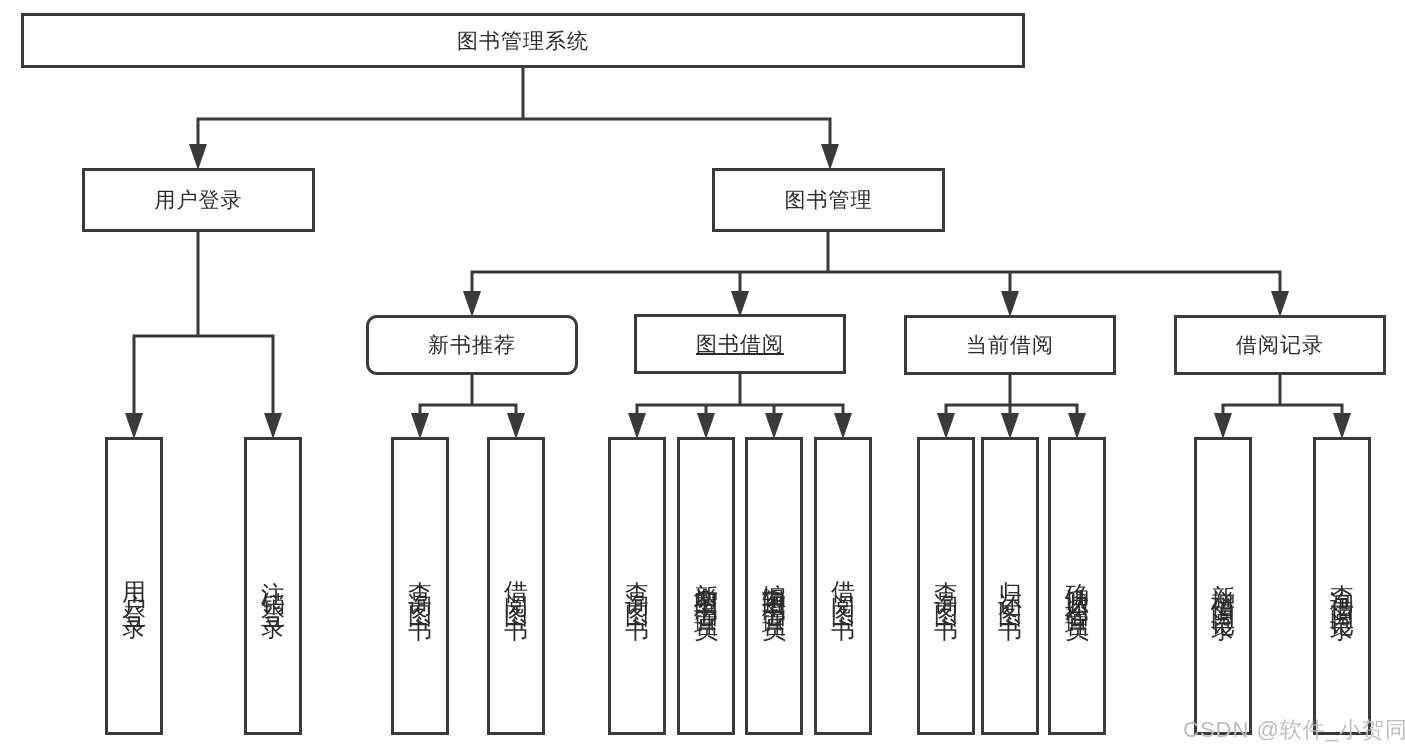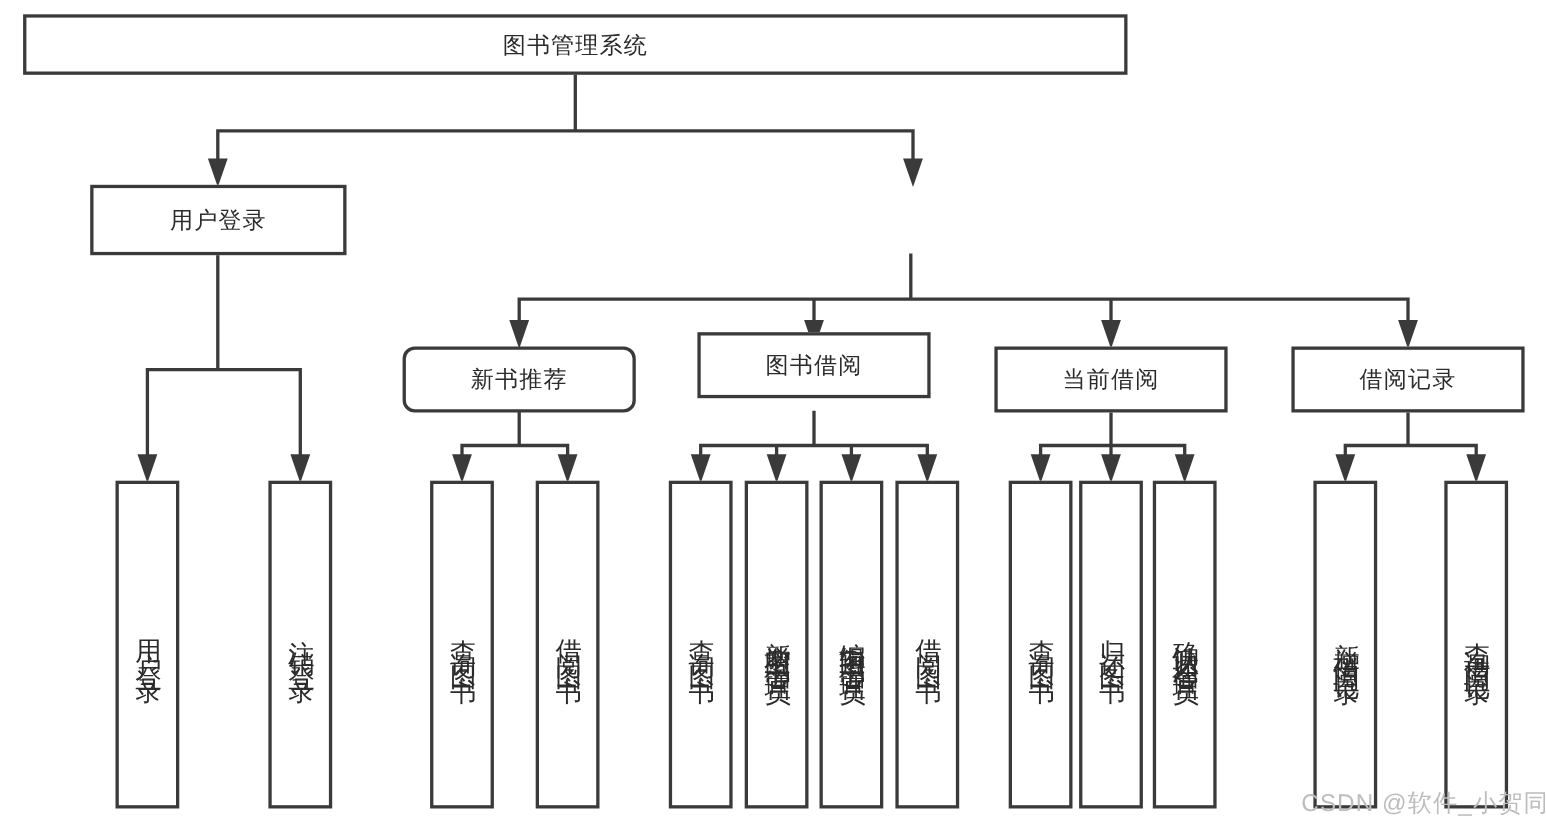--- a/index.html
+++ b/index.html
@@ -70,25 +70,28 @@
     </g>
   </svg>
 
   <div class="node hbox" style="left:21px;top:13px;width:1004px;height:55px;">
     <span class="hlabel">图书管理系统</span>
   </div>
 
   <div class="node hbox" style="left:82px;top:168px;width:233px;height:64px;">
     <span class="hlabel">用户登录</span>
   </div>
+  <div class="node hbox" style="left:712px;top:168px;width:233px;height:64px;">
+    <span class="hlabel">图书管理</span>
+  </div>
 
   <div class="node hbox" style="left:366px;top:315px;width:212px;height:60px;border-radius:11px;">
     <span class="hlabel">新书推荐</span>
   </div>
-  <div class="node hbox" style="left:634px;top:302px;width:212px;height:60px;">
+  <div class="node hbox" style="left:634px;top:314px;width:212px;height:60px;text-decoration:underline;">
     <span class="hlabel">图书借阅</span>
   </div>
   <div class="node hbox" style="left:1174px;top:315px;width:212px;height:60px;">
     <span class="hlabel">借阅记录</span>
   </div>
   <div class="node hbox" style="left:904px;top:315px;width:212px;height:60px;">
     <span class="hlabel">当前借阅</span>
   </div>
 
   <div class="node vbox" style="left:105px;">

